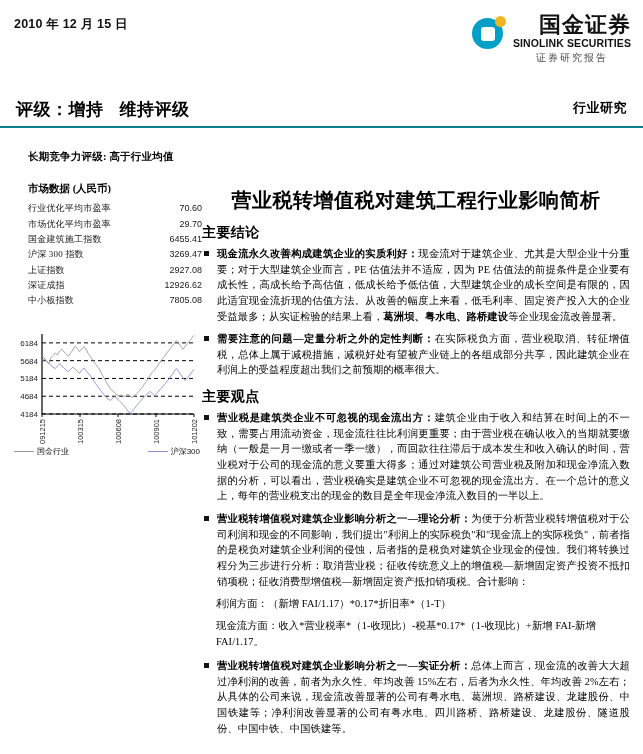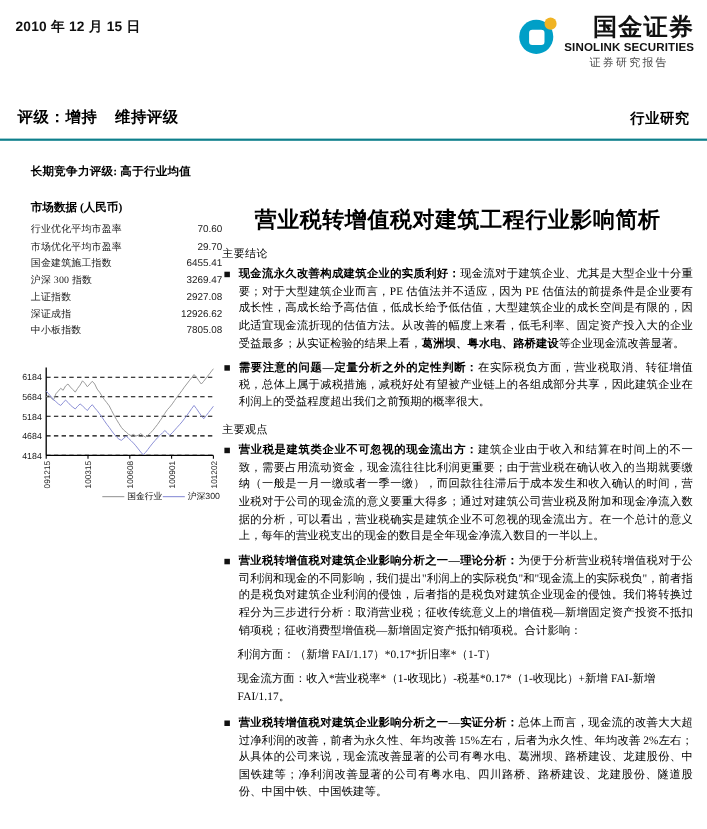--- a/index.html
+++ b/index.html
@@ -44,21 +44,21 @@
   }
   .logo-sub {
     font-family:"Liberation Serif", serif;
     font-size:10px; color:#4a4a4a; margin-top:4px; letter-spacing:2px;text-align:center;
   }
 
   
   .ratingbar { position:absolute; left:0; top:98px; width:643px; height:30px; }
   .rating-left {
     position:absolute; left:16px; top:0px;
-    font-size:14px; font-weight:bold; letter-spacing:.5px;
+    font-size:17px; font-weight:bold; letter-spacing:.5px;
   }
   .rating-left .sp { display:inline-block; width:16px; }
   .rating-right {
     position:absolute; right:16px; top:1px;
     font-size:13px; font-weight:bold; letter-spacing:.5px;
   }
   .rule-teal {
     position:absolute; left:0; top:126px; width:643px; height:2px; background:#0e7f8c;
   }
 
@@ -76,21 +76,21 @@
   .mkt-table tr td { font-size:9px; padding:1.6px 0; line-height:1.35; color:#1a1a1a; }
   .mkt-table tr td.k { text-align:left; letter-spacing:.2px; }
   .mkt-table tr td.v { text-align:right; padding-right:10px;
     font-family:"Liberation Sans", sans-serif; font-size:9px; }
 
   
   .chartbox { position:absolute; left:6px; top:328px; width:192px; height:140px; }
   .chart-svg { display:block; }
   .legend {
     position:absolute; left:8px; top:118px; width:186px;
-    display:flex; justify-content:flex-end; align-items:center;
+    display:flex; justify-content:space-between; align-items:center;
   }
   .lg-item { display:flex; align-items:center; font-size:8px; color:#111;
              font-family:"Liberation Sans", sans-serif; }
   .lg-swatch { display:inline-block; width:20px; height:0; border-top:1.4px solid #999; margin-right:3px; }
   .lg-swatch.blue { border-top-color:#8b8fd6; }
 
   
   .maincol { position:absolute; left:202px; top:148px; width:428px;margin-top:40px; }
   .doc-title {
     font-size:20px; font-weight:bold; text-align:center;
@@ -101,21 +101,21 @@
   .sq {
     flex:0 0 auto; width:5px; height:5px; background:#111;
     margin:5px 8px 0 2px;
   }
   .btxt {
     flex:1 1 auto; font-size:10.3px; line-height:1.52;
     text-align:justify; letter-spacing:.1px;
   }
   .btxt b { font-weight:bold; }
   .sect-h {
-    font-size:10px; font-weight:normal; margin:10px 0 4px 0; letter-spacing:.4px;
+    font-size:14px; font-weight:bold; margin:10px 0 4px 0; letter-spacing:.4px;
   }
   .formula {
     font-size:10.3px; line-height:1.55; margin:6px 0 0 14px; letter-spacing:.1px;
   }
 </style>
 </head>
 <body>
 
 <div class="page">
 

